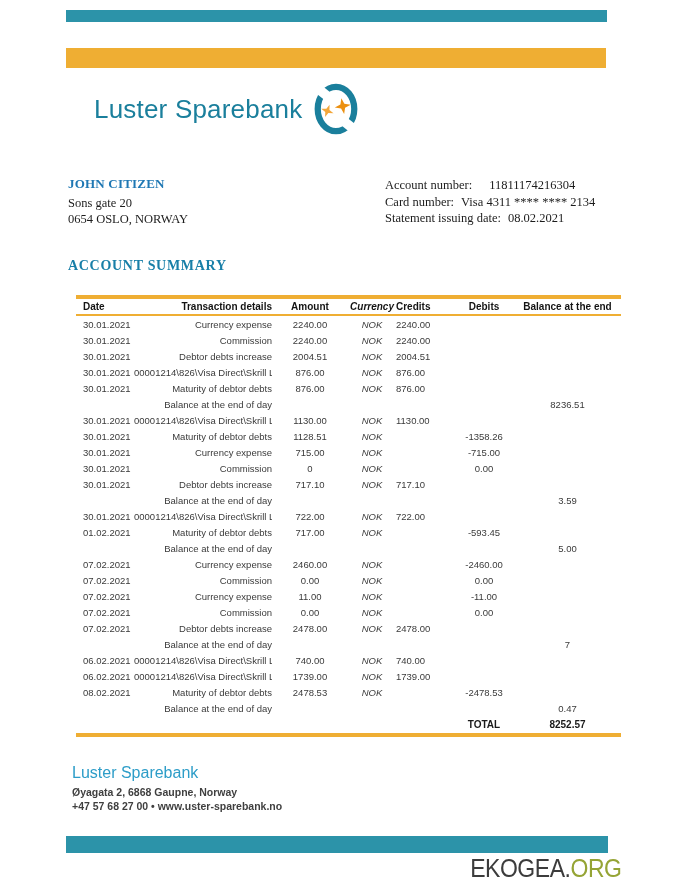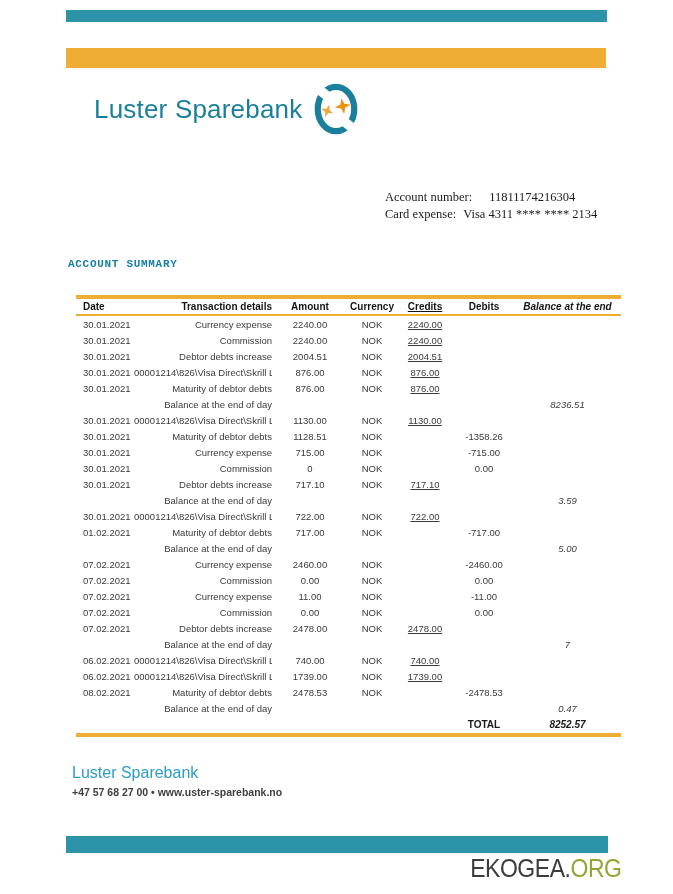--- a/index.html
+++ b/index.html
@@ -9,41 +9,41 @@
   .bar{position:absolute;}
   .bar-teal-top{left:66px;top:10px;width:541px;height:12px;background:#2c93a9;}
   .bar-yellow-top{left:66px;top:48px;width:540px;height:20px;background:#efae33;}
 
   .logo{position:absolute;left:94px;top:80px;height:58px;display:flex;align-items:center;gap:9px;}
   .logo-text{font-size:26px;font-weight:500;color:#1a7f9c;letter-spacing:.2px;}
 
   .customer{position:absolute;left:68px;top:176px;font-family:"Liberation Serif",serif;font-size:12.5px;color:#1c1c1c;line-height:16.5px;}
   .customer-name{font-weight:bold;color:#1f78b4;font-size:13px;letter-spacing:.2px;margin-bottom:2px;}
 
-  .account-info{position:absolute;left:385px;top:189px;font-family:"Liberation Serif",serif;font-size:12.5px;color:#1c1c1c;line-height:16.6px;}
+  .account-info{position:absolute;left:385px;top:177px;font-family:"Liberation Serif",serif;font-size:12.5px;color:#1c1c1c;line-height:16.6px;}
   .ai-row .ai-value{margin-left:7px;}
   .ai-row.first .ai-value{margin-left:17px;}
 
-  .summary-title{position:absolute;left:68px;top:258px;font-family:Liberation Mono, monospace;font-weight:700;font-size:11px;color:#187fa8;letter-spacing:.7px;margin:0;}
+  .summary-title{position:absolute;left:68px;top:258px;font-family:Liberation Serif, serif;font-weight:700;font-size:14px;color:#187fa8;letter-spacing:.7px;margin:0;}
 
   .table{position:absolute;left:76px;top:295px;width:545px;}
   .yline{background:#efae33;}
   .yline-top{height:3.5px;}
   .yline-mid{height:2.5px;}
   .yline-bottom{height:3.5px;margin-top:1px;}
   .thead{display:flex;height:15px;align-items:center;font-weight:700;font-size:10px;color:#141414;}
   .trow{display:flex;height:16px;align-items:center;font-size:9.5px;color:#3a3a3a;}
   .tcell{box-sizing:border-box;overflow:hidden;white-space:nowrap;}
   .c-date{width:58px;padding-left:7px;text-align:left;}
   .c-details{width:138px;text-align:right;}
   .c-amount{width:76px;text-align:center;}
-  .c-currency{width:48px;text-align:center;}
-  .c-credits{width:58px;text-align:center;text-decoration:underline;}
+  .c-currency{width:48px;text-align:center;font-style:italic;}
+  .c-credits{width:58px;}
   .c-debits{width:60px;text-align:center;}
-  .c-balance{width:107px;text-align:center;font-style:italic;}
+  .c-balance{width:107px;text-align:center;}
   .total-row{font-weight:700;font-size:10px;color:#1a1a1a;}
   .total-spacer{width:378px;}
 
   .footer{position:absolute;left:72px;top:764px;}
   .footer-bank{font-size:16px;color:#2d9dc8;margin-bottom:4px;}
   .footer-line{font-size:10.5px;font-weight:600;color:#3f3f3f;line-height:13.5px;}
 
   .bar-teal-bottom{left:66px;top:836px;width:542px;height:17px;background:#2c93a9;}
 
   .ekogea{position:absolute;right:14px;top:854px;font-size:25px;font-weight:500;color:#3c3c3c;letter-spacing:-.5px;transform:scaleX(.92);transform-origin:100% 50%;}
@@ -61,24 +61,30 @@
     <span class="logo-text">Luster Sparebank</span>
     <svg width="50" height="56" viewBox="0 0 52 58">
       <ellipse cx="26" cy="29" rx="19" ry="23" fill="none" stroke="#1a7f9c" stroke-width="6.5"></ellipse>
       <rect x="4" y="7" width="17" height="10" fill="#ffffff" transform="rotate(38 12.5 12)"></rect>
       <rect x="31" y="41" width="17" height="10" fill="#ffffff" transform="rotate(38 39.5 46)"></rect>
       <path d="M0,-8 L2,-2 L8,0 L2,2 L0,8 L-2,2 L-8,0 L-2,-2 Z" fill="#f3a73a" transform="translate(17,31) rotate(20) scale(0.85)"></path>
       <path d="M0,-8 L2,-2 L8,0 L2,2 L0,8 L-2,2 L-8,0 L-2,-2 Z" fill="#ec9010" transform="translate(33,26) rotate(-10) scale(1.05)"></path>
     </svg>
   </div>
 
+  <div class="customer">
+    <div class="customer-name">JOHN CITIZEN</div>
+    <div>Sons gate 20</div>
+    <div>0654 OSLO, NORWAY</div>
+  </div>
 
   <div class="account-info">
     <div class="ai-row first"><span class="ai-label">Account number:</span><span class="ai-value">11811174216304</span></div>
-    <div class="ai-row"><span class="ai-label">Card expense:</span><span class="ai-value">Visa 4311 **** **** 2134</span></div>
+    <div class="ai-row"><span class="ai-label">Card number:</span><span class="ai-value">Visa 4311 **** **** 2134</span></div>
+    <div class="ai-row"><span class="ai-label">Statement issuing date:</span><span class="ai-value">08.02.2021</span></div>
   </div>
 
   <h2 class="summary-title">ACCOUNT SUMMARY</h2>
 
   <div class="table">
     <div class="yline yline-top"></div>
     <div class="thead">
         <div class="tcell c-date">Date</div>
         <div class="tcell c-details">Transaction details</div>
         <div class="tcell c-amount">Amount</div>
@@ -205,21 +211,21 @@
           <div class="tcell c-credits">722.00</div>
           <div class="tcell c-debits"></div>
           <div class="tcell c-balance"></div>
         </div>
         <div class="trow">
           <div class="tcell c-date">01.02.2021</div>
           <div class="tcell c-details">Maturity of debtor debts</div>
           <div class="tcell c-amount">717.00</div>
           <div class="tcell c-currency">NOK</div>
           <div class="tcell c-credits"></div>
-          <div class="tcell c-debits">-717.00</div>
+          <div class="tcell c-debits">-593.45</div>
           <div class="tcell c-balance"></div>
         </div>
         <div class="trow">
           <div class="tcell c-date"></div>
           <div class="tcell c-details">Balance at the end of day</div>
           <div class="tcell c-amount"></div>
           <div class="tcell c-currency"></div>
           <div class="tcell c-credits"></div>
           <div class="tcell c-debits"></div>
           <div class="tcell c-balance">5.00</div>
@@ -318,20 +324,21 @@
     <div class="trow total-row">
       <div class="tcell total-spacer"></div>
       <div class="tcell c-debits">TOTAL</div>
       <div class="tcell c-balance">8252.57</div>
     </div>
     <div class="yline yline-bottom"></div>
   </div>
 
   <div class="footer">
     <div class="footer-bank">Luster Sparebank</div>
+    <div class="footer-line">Øyagata 2, 6868 Gaupne, Norway</div>
     <div class="footer-line">+47 57 68 27 00 • www.uster-sparebank.no</div>
   </div>
 
   <div class="bar bar-teal-bottom"></div>
 
   <div class="ekogea">
     <span>EKOGEA.</span><span class="org">ORG</span>
   </div>
 
 </div>

